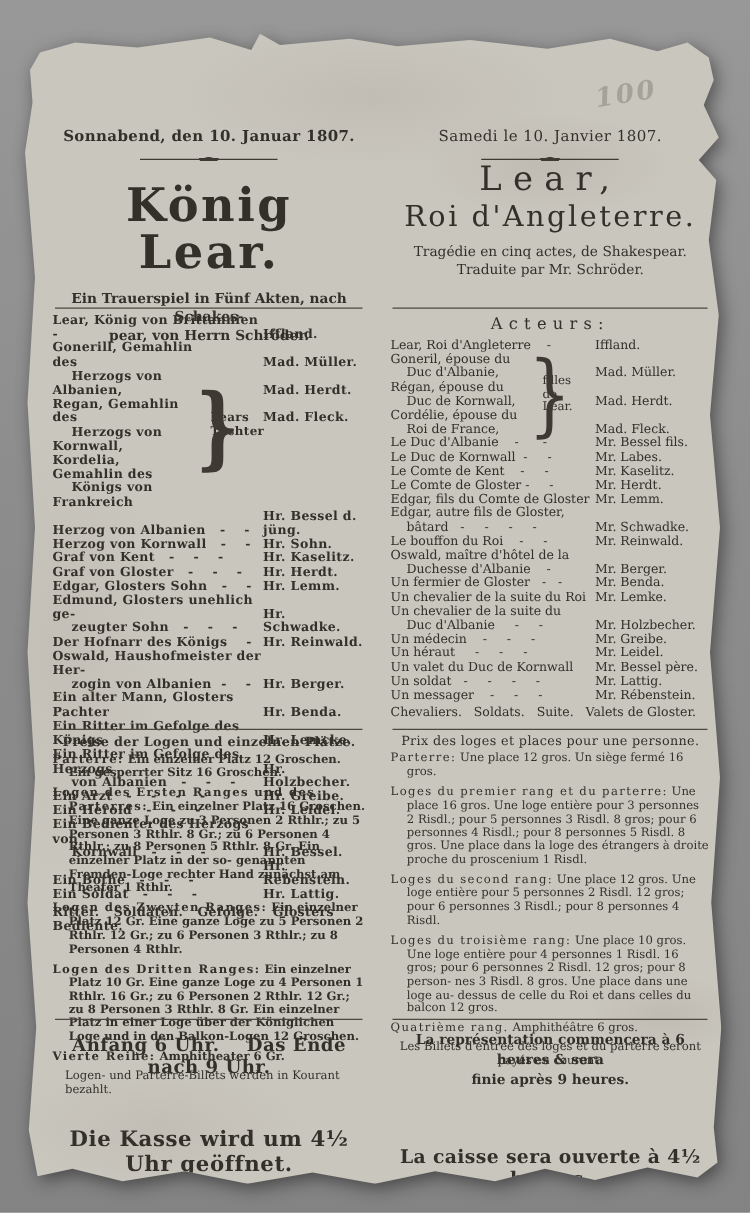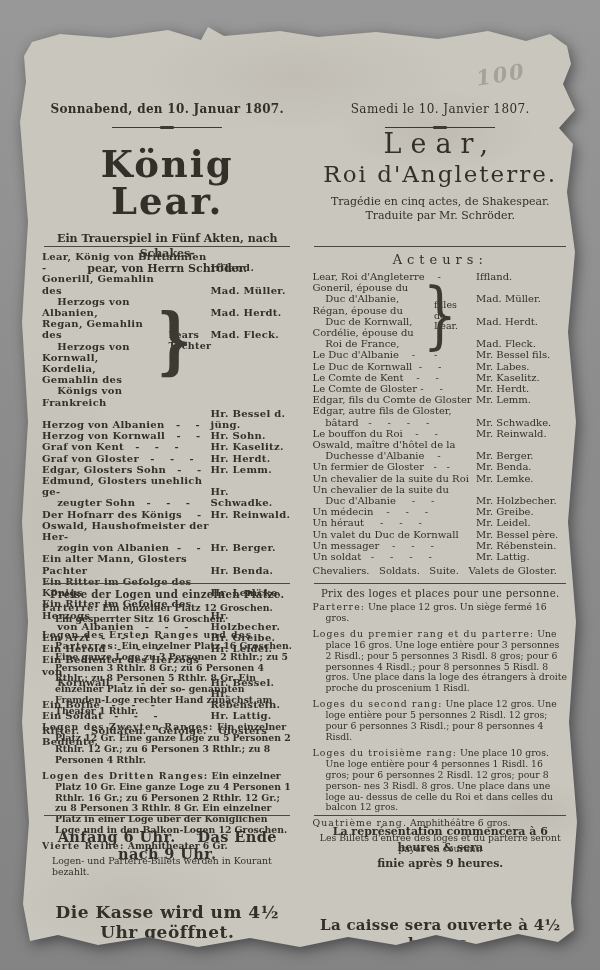--- a/index.html
+++ b/index.html
@@ -315,27 +315,27 @@
                 <span class="cast-role">Un héraut     -     -     -</span>
                 <span class="cast-actor">Mr. Leidel.</span>
               </div>
 
               <div class="cast-row">
                 <span class="cast-role">Un valet du Duc de Kornwall</span>
                 <span class="cast-actor">Mr. Bessel père.</span>
               </div>
 
               <div class="cast-row">
+                <span class="cast-role">Un soldat   -     -     -     -</span>
+                <span class="cast-actor">Mr. Lattig.</span>
+              </div>
+
+              <div class="cast-row">
                 <span class="cast-role">Un messager    -     -     -</span>
                 <span class="cast-actor">Mr. Rébenstein.</span>
-              </div>
-
-              <div class="cast-row">
-                <span class="cast-role">Un soldat   -     -     -     -</span>
-                <span class="cast-actor">Mr. Lattig.</span>
               </div>
             </div>
           <div class="cast-footer">Chevaliers.   Soldats.   Suite.   Valets de Gloster.</div>
         </div>
       </div>
 
       <div class="cell de">
         <div class="rule"></div>
         <div class="price-header fraktur">Preise der Logen und einzelnen Plätze.</div>
         <div class="prices">

